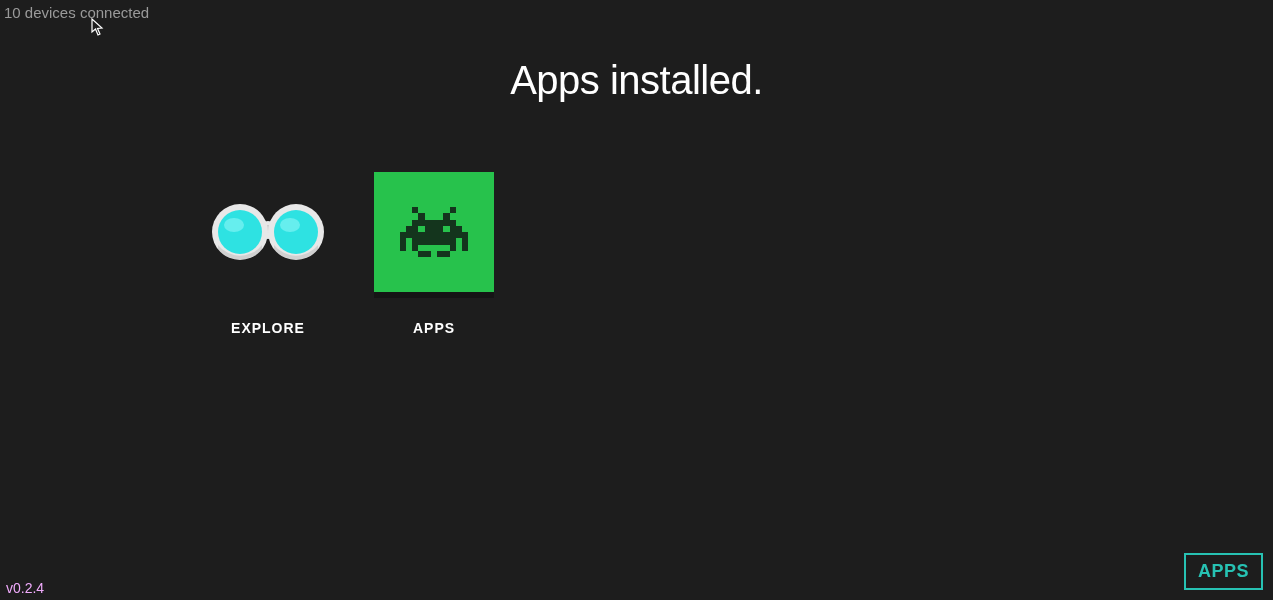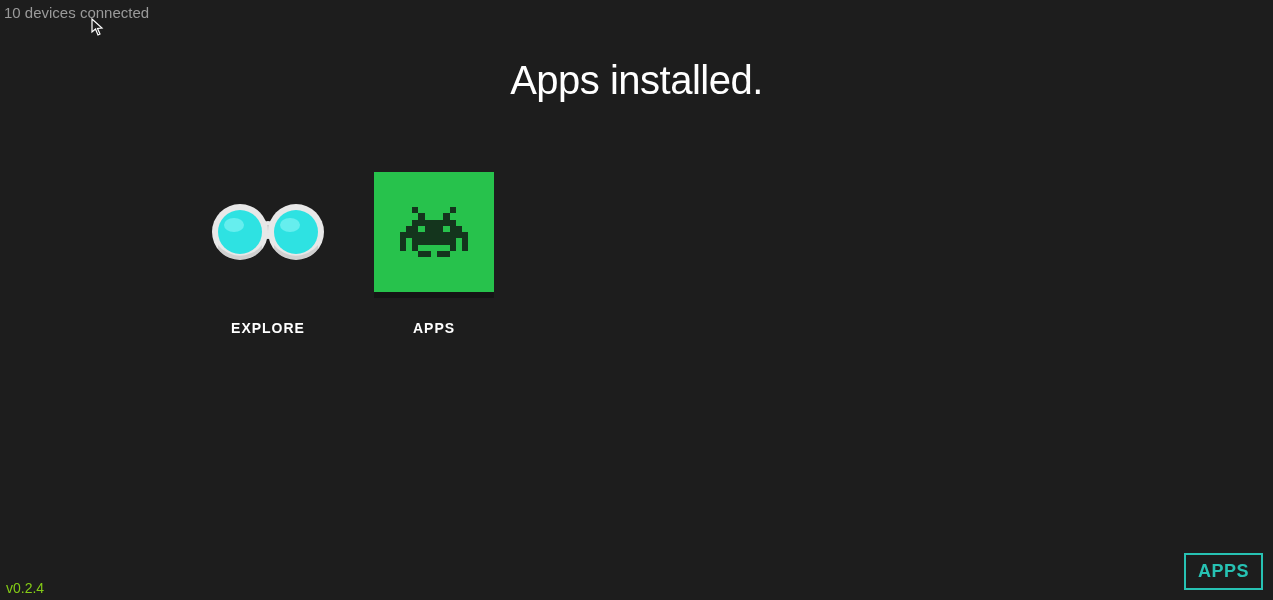--- a/index.html
+++ b/index.html
@@ -72,21 +72,21 @@
       margin-top: 28px;
       color: #fff;
       font-weight: 700;
       letter-spacing: 1px;
       font-size: 14px;
     }
     .version {
       position: absolute;
       bottom: 4px;
       left: 6px;
-      color: #84cc16;
+      color: #f0abfc;
       font-size: 14px;
     }
     .apps-button {
       position: absolute;
       bottom: 10px;
       right: 10px;
       color: #27c2b3;
       border: 2px solid #27c2b3;
       padding: 6px 12px;
       font-weight: 700;

